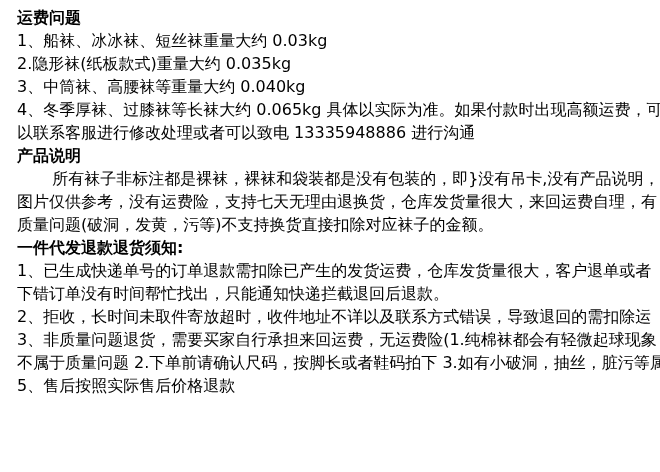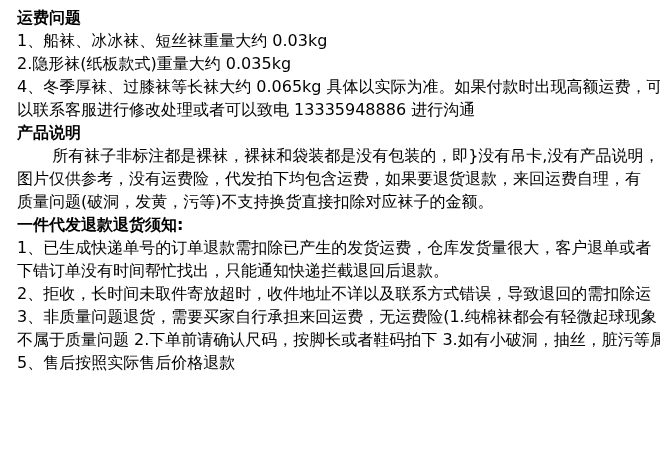--- a/index.html
+++ b/index.html
@@ -35,26 +35,27 @@
   }
 </style>
 </head>
 <body>
 
 <div class="doc">
 
   <div class="line bold">运费问题</div>
   <div class="line">1、船袜、冰冰袜、短丝袜重量大约 0.03kg</div>
   <div class="line">2.隐形袜(纸板款式)重量大约 0.035kg</div>
+  <div class="line">3、中筒袜、高腰袜等重量大约 0.040kg</div>
   <div class="line">4、冬季厚袜、过膝袜等长袜大约 0.065kg 具体以实际为准。如果付款时出现高额运费，可</div>
   <div class="line">以联系客服进行修改处理或者可以致电 13335948886 进行沟通</div>
 
   <div class="line bold">产品说明</div>
   <div class="line indent">所有袜子非标注都是裸袜，裸袜和袋装都是没有包装的，即}没有吊卡,没有产品说明，</div>
-  <div class="line">图片仅供参考，没有运费险，代发拍下均包含运费，如果要退货退款，来回运费自理，有</div>
+  <div class="line">图片仅供参考，没有运费险，支持七天无理由退换货，仓库发货量很大，来回运费自理，有</div>
   <div class="line">质量问题(破洞，发黄，污等)不支持换货直接扣除对应袜子的金额。</div>
 
   <div class="line bold">一件代发退款退货须知:</div>
   <div class="line">1、已生成快递单号的订单退款需扣除已产生的发货运费，仓库发货量很大，客户退单或者</div>
   <div class="line">下错订单没有时间帮忙找出，只能通知快递拦截退回后退款。</div>
   <div class="line">2、拒收，长时间未取件寄放超时，收件地址不详以及联系方式错误，导致退回的需扣除运</div>
   <div class="line">3、非质量问题退货，需要买家自行承担来回运费，无运费险(1.纯棉袜都会有轻微起球现象，</div>
   <div class="line">不属于质量问题 2.下单前请确认尺码，按脚长或者鞋码拍下 3.如有小破洞，抽丝，脏污等属</div>
   <div class="line">5、售后按照实际售后价格退款</div>
 

